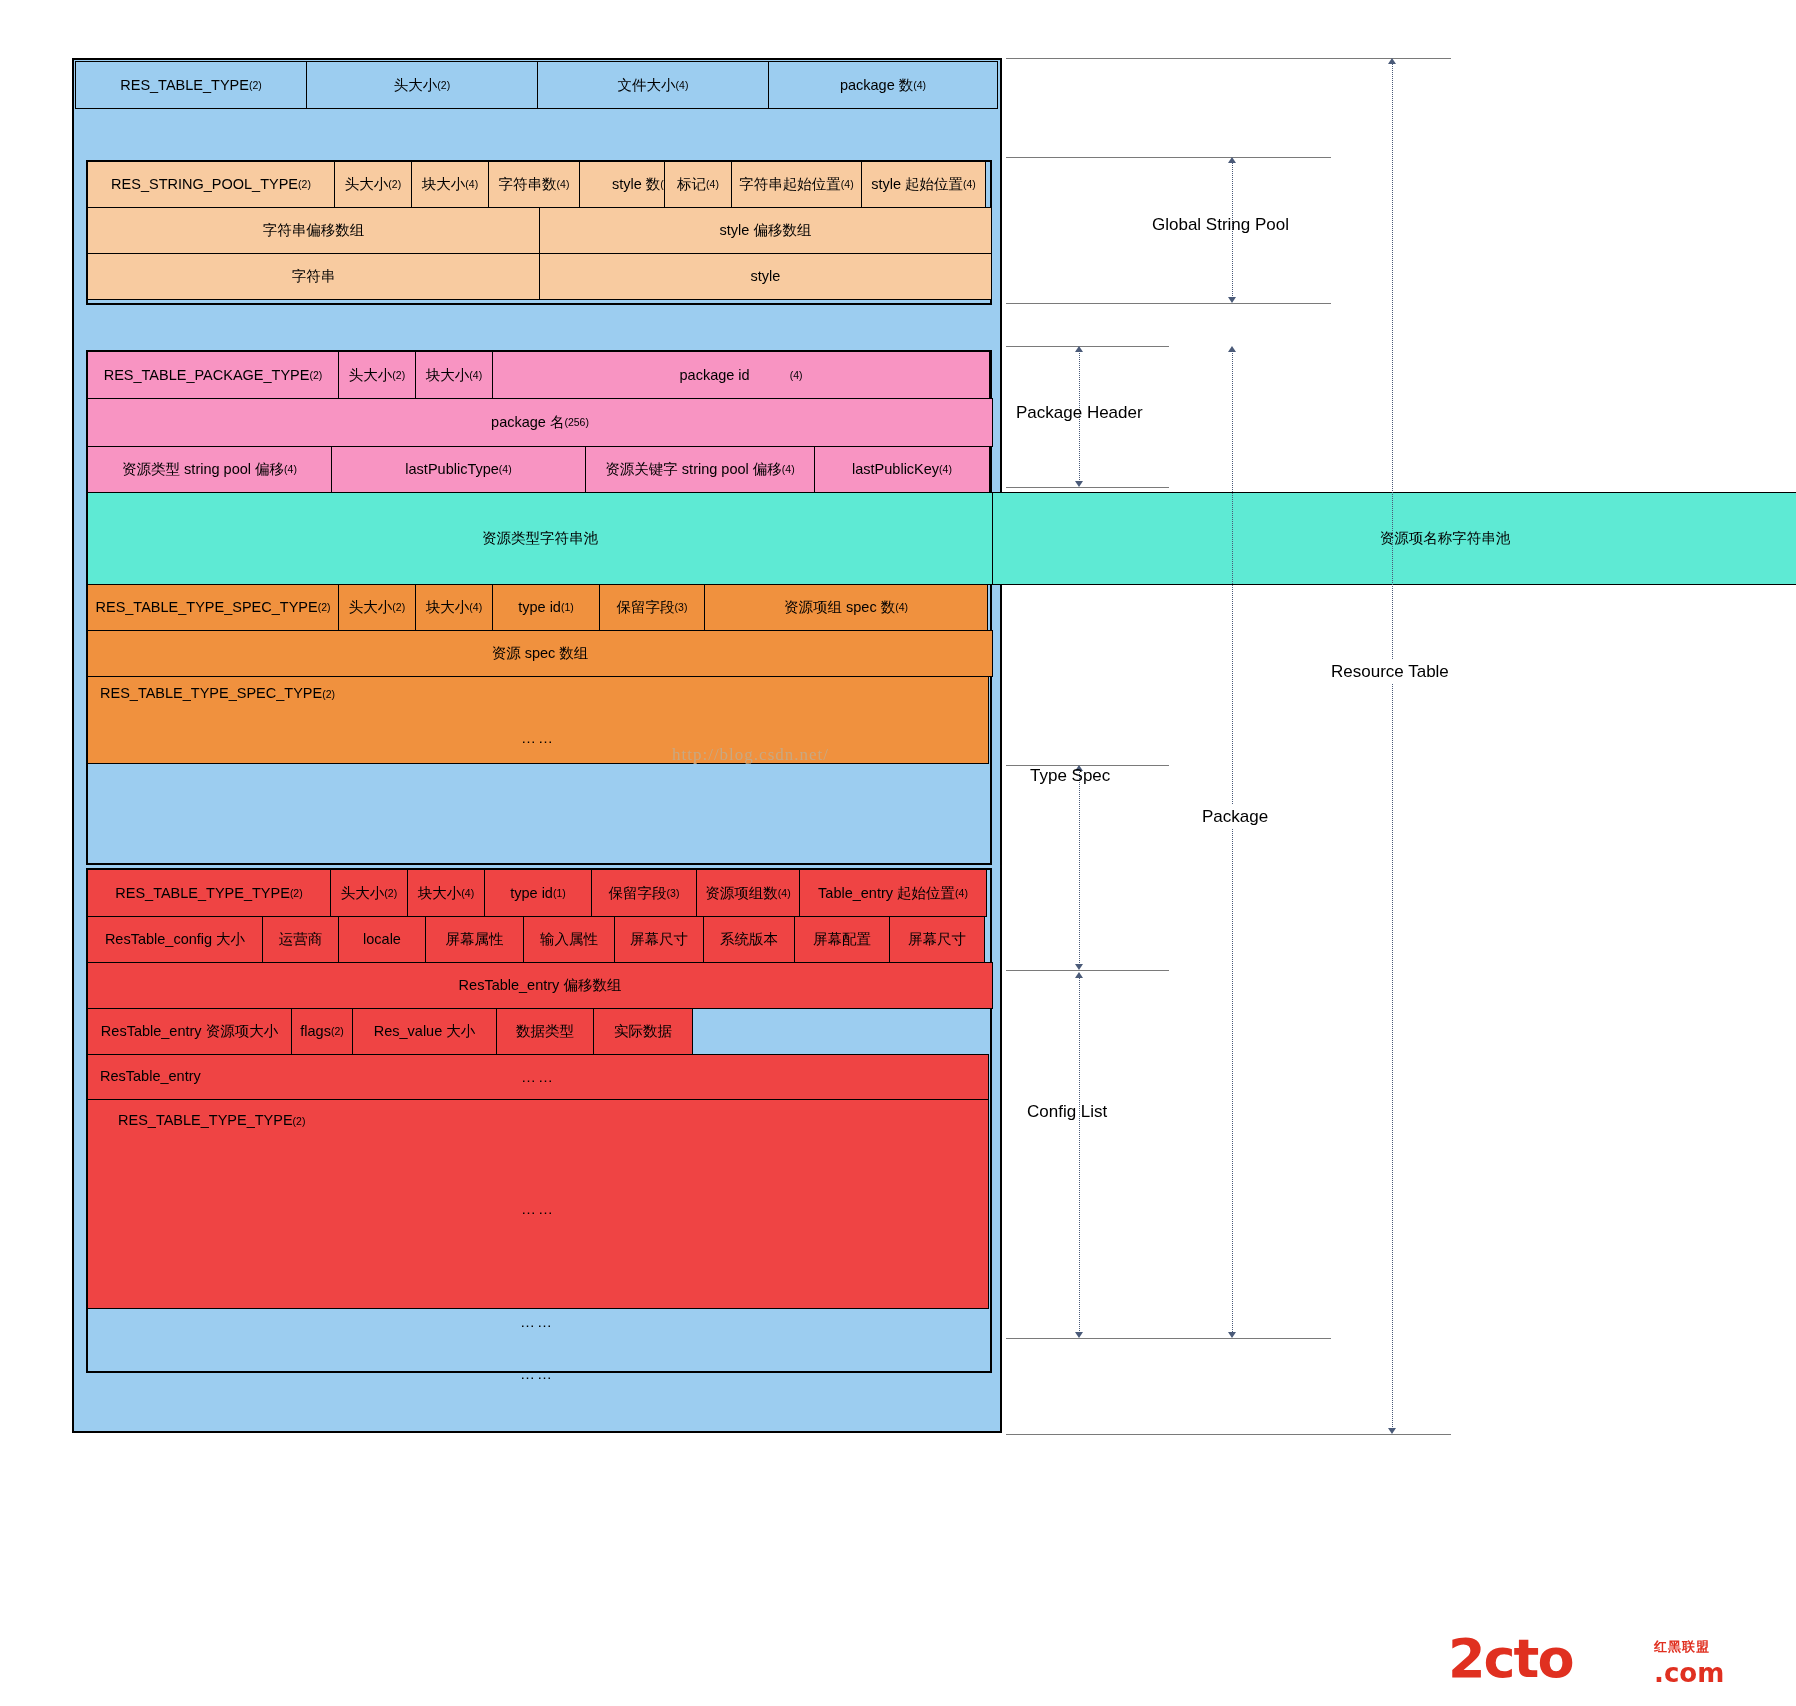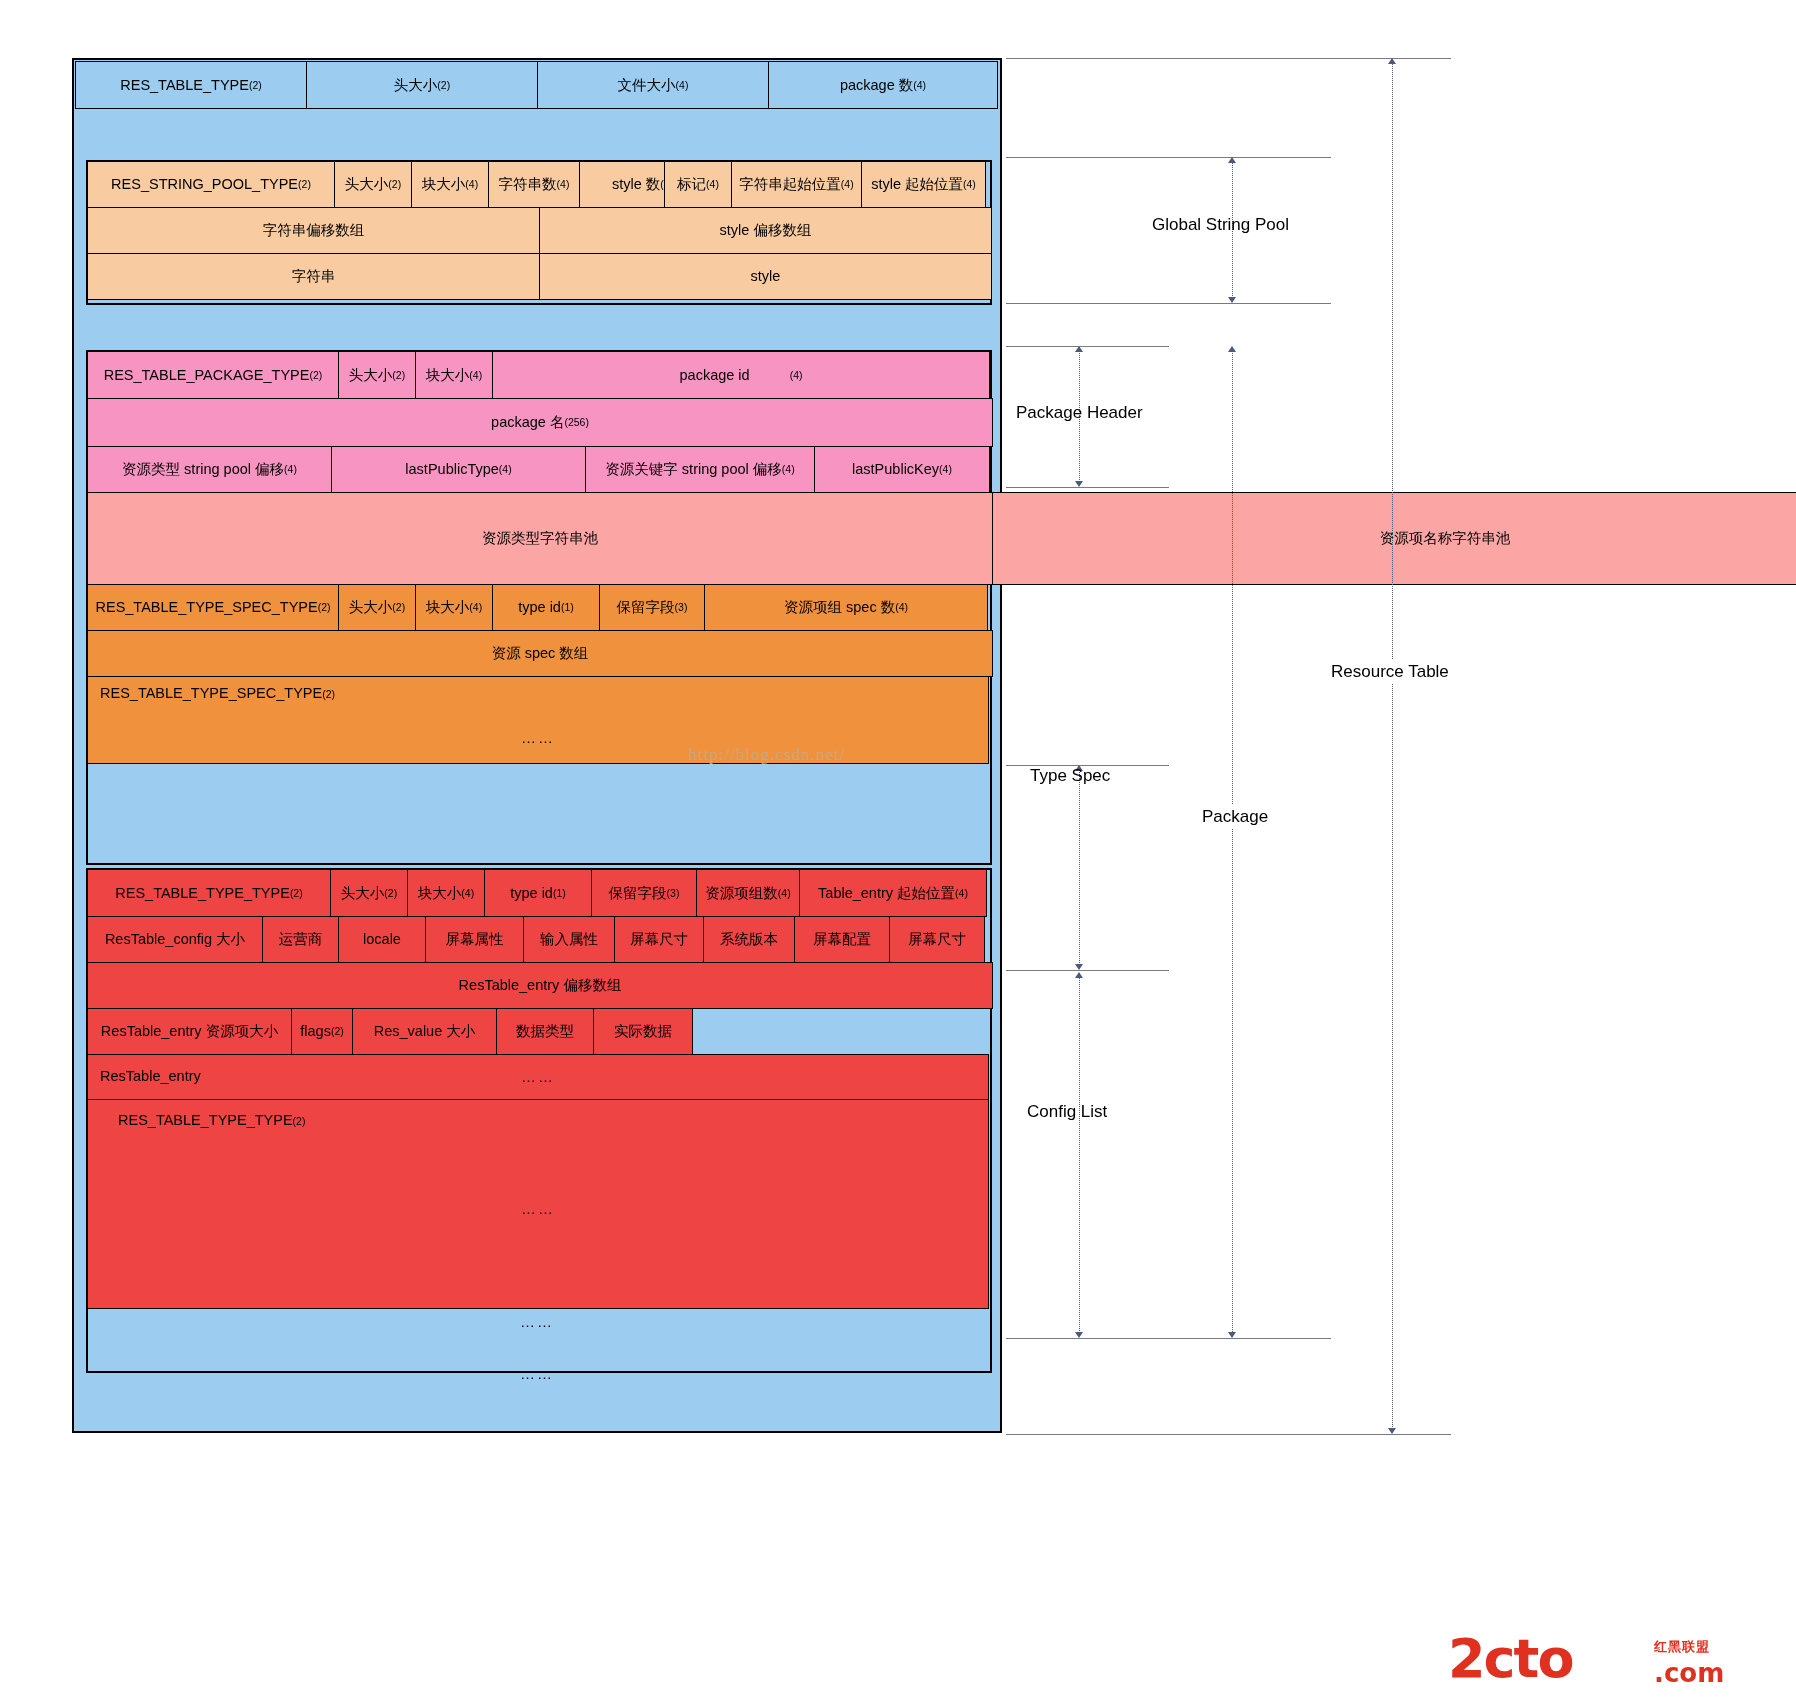--- a/index.html
+++ b/index.html
@@ -42,21 +42,21 @@
   
   .top-row { position:absolute; left:2px; top:2px; width:926px; height:48px; display:flex; }
   .top-row .cell { background:#9CCDF0; }
 
   
   .grp { position:absolute; border:2px solid #000; }
   .peach .cell { background:#F8CBA0; }
   .pink  .cell { background:#F894C2; }
   .dkorange .cell { background:#F0913E; }
   .green .cell { background:#ef4444; }
-  .peach2 .cell { background:#fca5a5; }
+  .peach2 .cell { background:#5eead4; }
 
   .sp-group { left:12px; top:100px; width:906px; height:145px; }
   .pkg-group { left:12px; top:290px; width:906px; height:515px; }
   .cfg-group { left:12px; top:808px; width:906px; height:505px; }
 
   .r { display:flex; width:100%; }
 
   
   .ann { position:absolute; font-size:17px; color:#000; white-space:nowrap; }
   .hline { position:absolute; height:0; border-top:1px solid #7a7a7a; }
@@ -362,21 +362,21 @@
         <span style="position:absolute;left:30px;top:12px;">
           <span>RES_TABLE_TYPE_TYPE</span><span class="sub">(2)</span>
         </span>
         <span class="ellip" style="position:absolute;left:0;right:0;top:100px;text-align:center;">……</span>
       </div>
     </div>
 
     <div class="ellip" style="position:absolute;left:0;right:0;top:1253px;text-align:center;">……</div>
     <div class="ellip" style="position:absolute;left:0;right:0;top:1305px;text-align:center;">……</div>
 
-    <div class="watermark" style="left:614px; top:685px;">http://blog.csdn.net/</div>
+    <div class="watermark" style="left:598px; top:685px;">http://blog.csdn.net/</div>
   </div>
 
   <div class="hline" style="left:1006px; top:157px; width:325px;"></div>
   <div class="hline" style="left:1006px; top:303px; width:325px;"></div>
   <div class="vdot" style="left:1232px; top:160px; height:140px;"></div>
   <div class="arrow-up" style="left:1228px; top:157px;"></div>
   <div class="arrow-dn" style="left:1228px; top:297px;"></div>
   <div class="ann" style="left:1152px; top:215px;">Global String Pool</div>
 
   <div class="hline" style="left:1006px; top:346px; width:163px;"></div>

